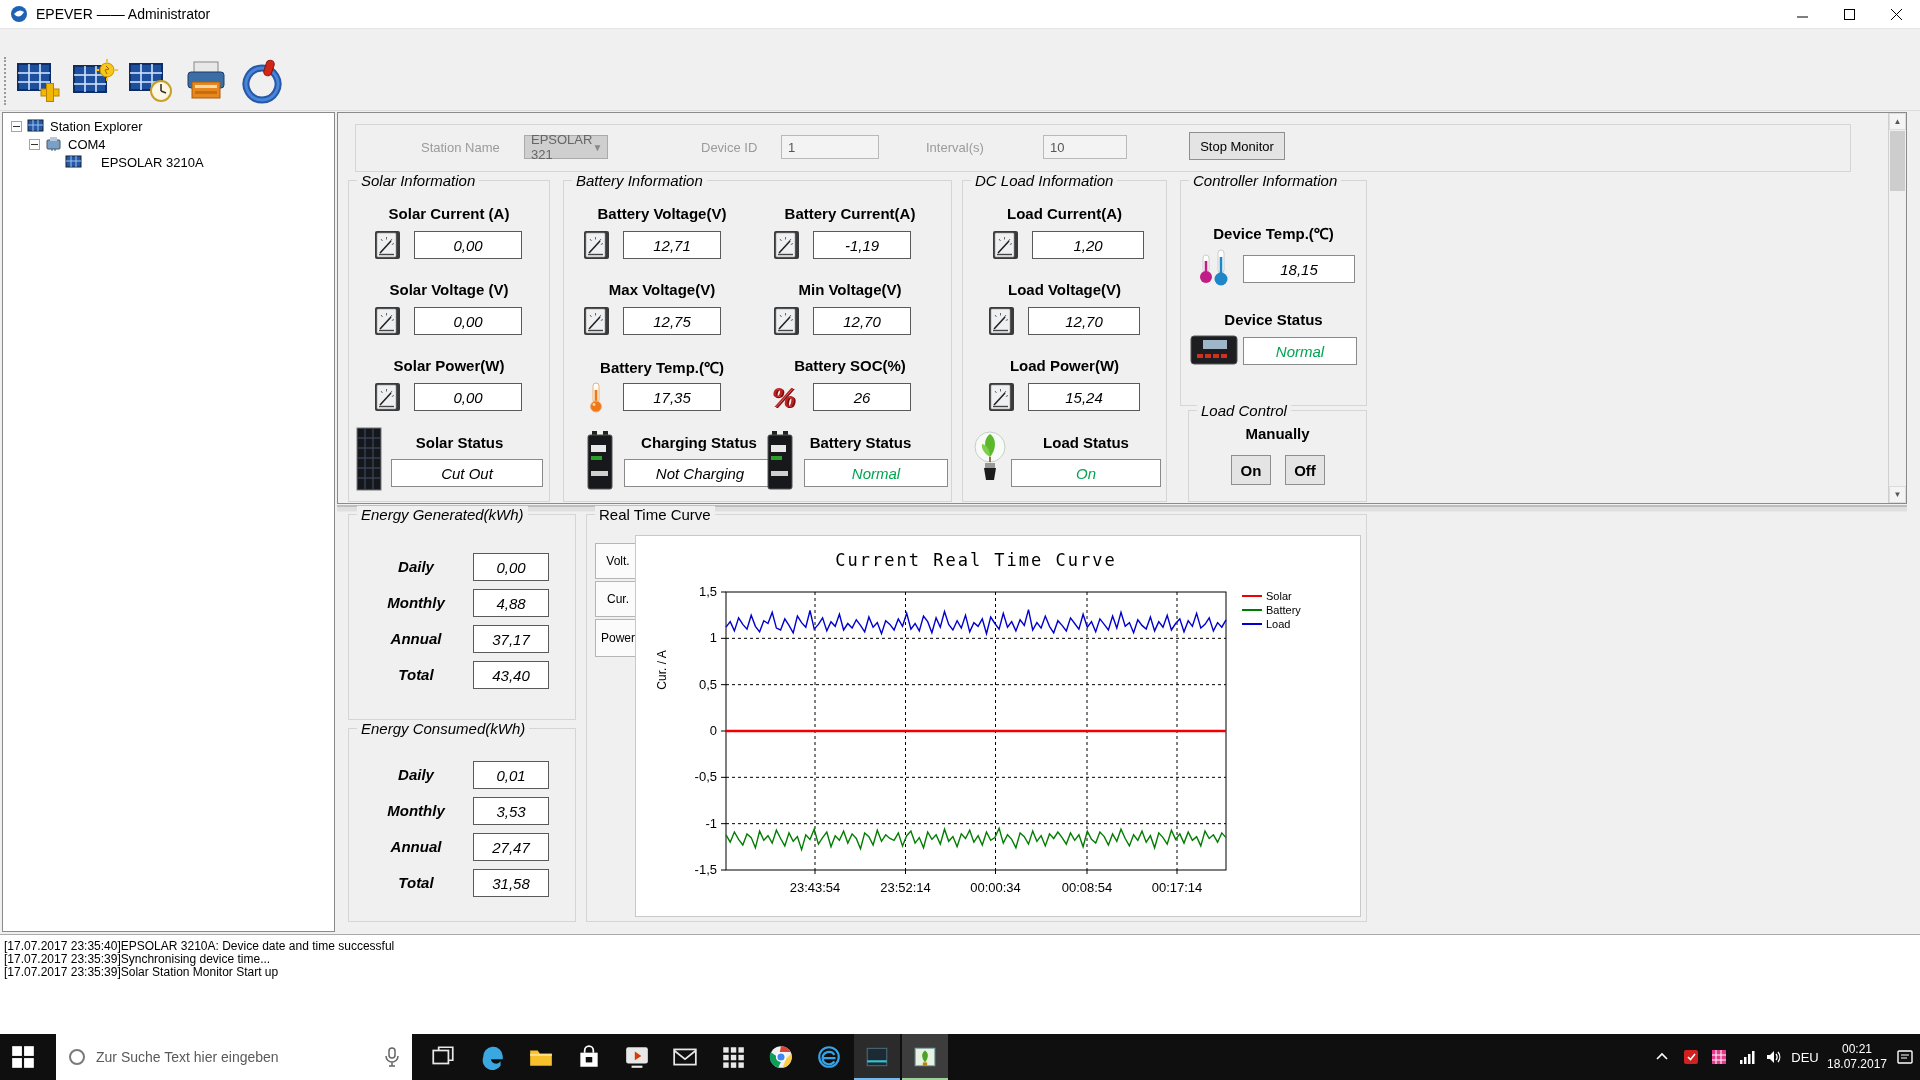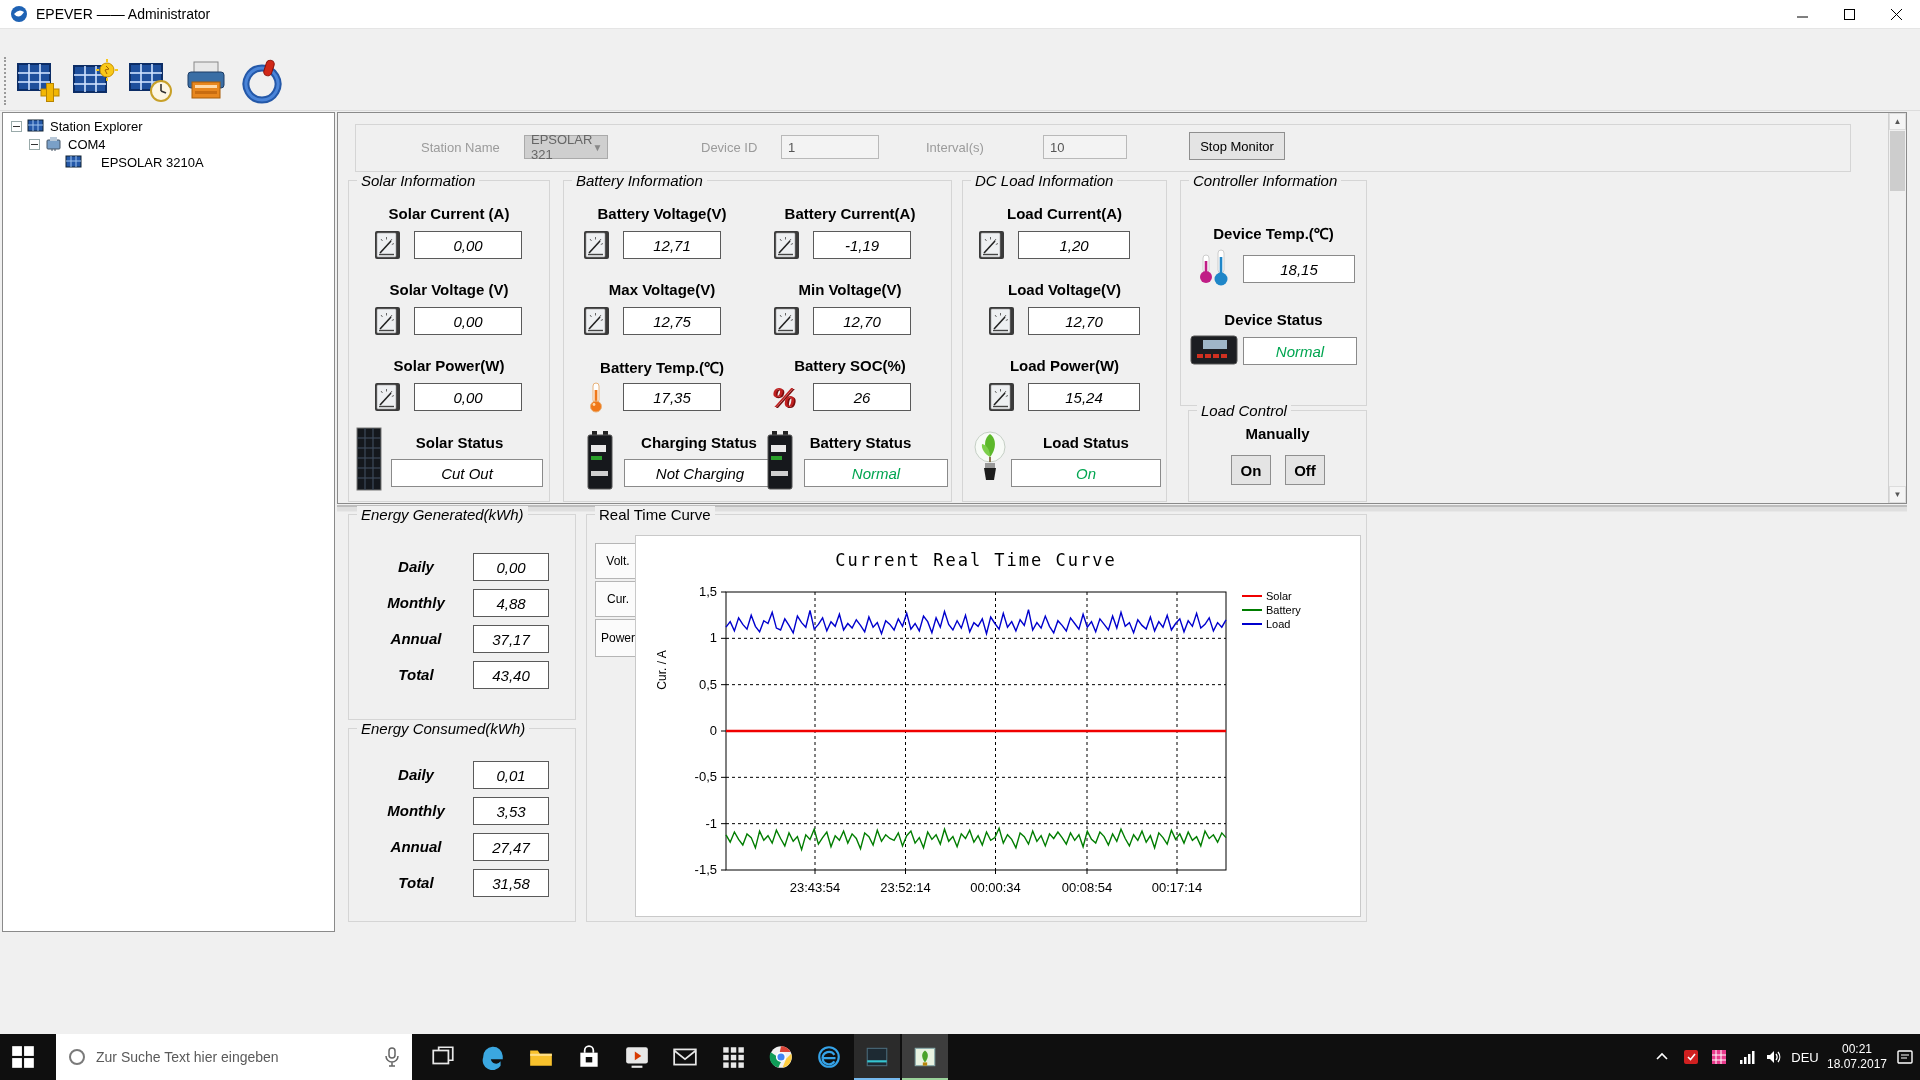--- a/index.html
+++ b/index.html
@@ -394,21 +394,21 @@
           <rect x="5" y="27" width="11" height="4" fill="#2aa02a"></rect>
           <rect x="5" y="42" width="17" height="5" fill="#cfcfcf"></rect>
         </svg>
       </span>
     <div class="sbox" style="left: 240px; top: 278px; width: 142px; color: rgb(0, 165, 80);">Normal</div>
   </div>
 
   <div class="group" style="left:962px;top:180px;width:203px;height:320px;">
     <span class="gtitle">DC Load Information</span>
     <div class="flabel" style="left:0;top:24px;width:203px;">Load Current(A)</div>
-    <div class="mrow" style="left:12px;top:48px;">
+    <div class="mrow" style="left:26px;top:48px;">
         <span class="ic32">
           <svg viewBox="0 0 32 32">
             <rect x="4" y="2" width="25" height="28" rx="2" fill="#3a3a3a"></rect>
             <rect x="6" y="4" width="19" height="24" rx="1" fill="#eef0f2" stroke="#999" stroke-width="0.6"></rect>
             <g stroke="#666" stroke-width="1">
               <line x1="10" y1="10" x2="11.5" y2="12"></line>
               <line x1="15.5" y1="8" x2="15.5" y2="10.5"></line>
               <line x1="21" y1="10" x2="19.5" y2="12"></line>
               <line x1="23" y1="14.5" x2="20.8" y2="15.5"></line>
             </g>
@@ -587,20 +587,25 @@
           <line x1="606" y1="60" x2="626" y2="60" stroke="#f00000" stroke-width="2"></line>
           <text x="630" y="64" font-size="11" fill="#000">Solar</text>
           <line x1="606" y1="74" x2="626" y2="74" stroke="#007d00" stroke-width="2"></line>
           <text x="630" y="78" font-size="11" fill="#000">Battery</text>
           <line x1="606" y1="88" x2="626" y2="88" stroke="#0000cd" stroke-width="2"></line>
           <text x="630" y="92" font-size="11" fill="#000">Load</text>
         </svg>
     </div>
   </div>
 
+  <div id="log">
+    <div class="logline" style="top:4px;">[17.07.2017 23:35:40]EPSOLAR 3210A: Device date and time successful</div>
+    <div class="logline" style="top:17px;">[17.07.2017 23:35:39]Synchronising device time...</div>
+    <div class="logline" style="top:30px;">[17.07.2017 23:35:39]Solar Station Monitor Start up</div>
+  </div>
 
   <div id="taskbar">
     <div class="tb-ic" style="left:0;">
         <svg viewBox="0 0 24 24">
           <g fill="#fff">
             <rect x="2" y="2" width="9" height="9"></rect>
             <rect x="13" y="2" width="9" height="9"></rect>
             <rect x="2" y="13" width="9" height="9"></rect>
             <rect x="13" y="13" width="9" height="9"></rect>
           </g>

